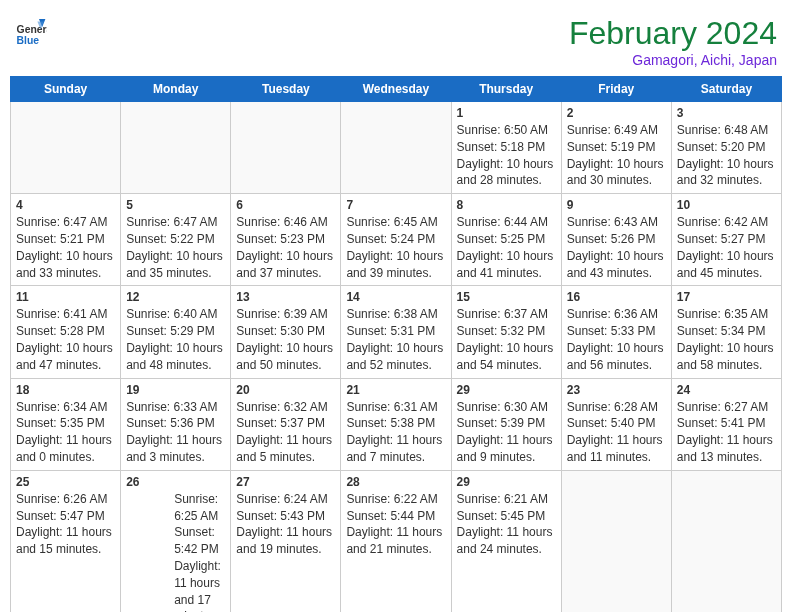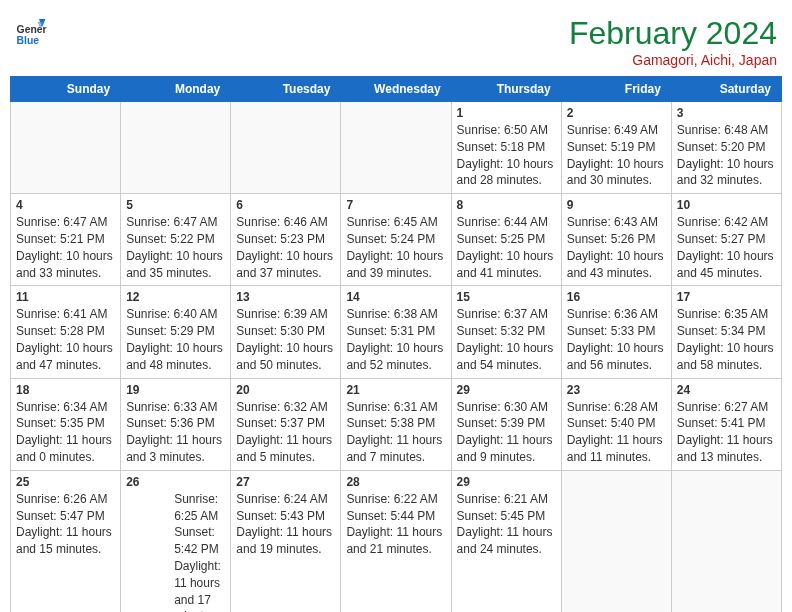--- a/index.html
+++ b/index.html
@@ -29,34 +29,34 @@
     .title-block {
       text-align: right;
     }
     .month-year {
       font-size: 32px;
       font-weight: normal;
       color: #15803d;
     }
     .location {
       font-size: 14px;
-      color: #b91c1c;
+      color: #6d28d9;
     }
     .calendar {
       width: 100%;
       border-collapse: collapse;
       border: 1px solid #ccc;
     }
     .calendar th {
       background: #1a6cc4;
       color: #fff;
       font-size: 12px;
       font-weight: bold;
-      text-align: right;
-      padding: 5px 10px;
+      text-align: center;
+      padding: 5px 18px;
       border: 1px solid #1a6cc4;
     }
     .calendar td {
       vertical-align: top;
       border: 1px solid #ccc;
       padding: 4px 5px;
       width: calc(100%/7);
       min-height: 80px;
       font-size: 10px;
       color: #333;

